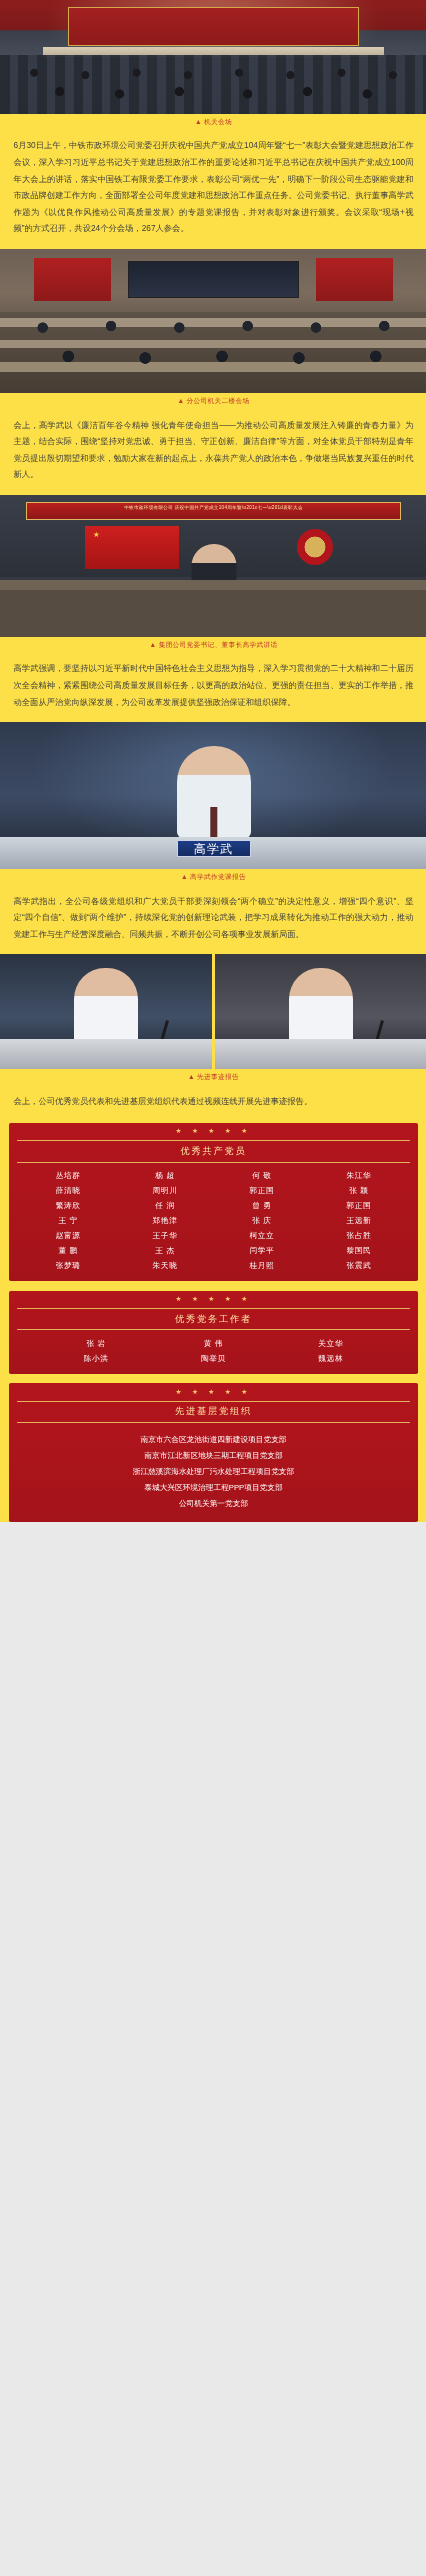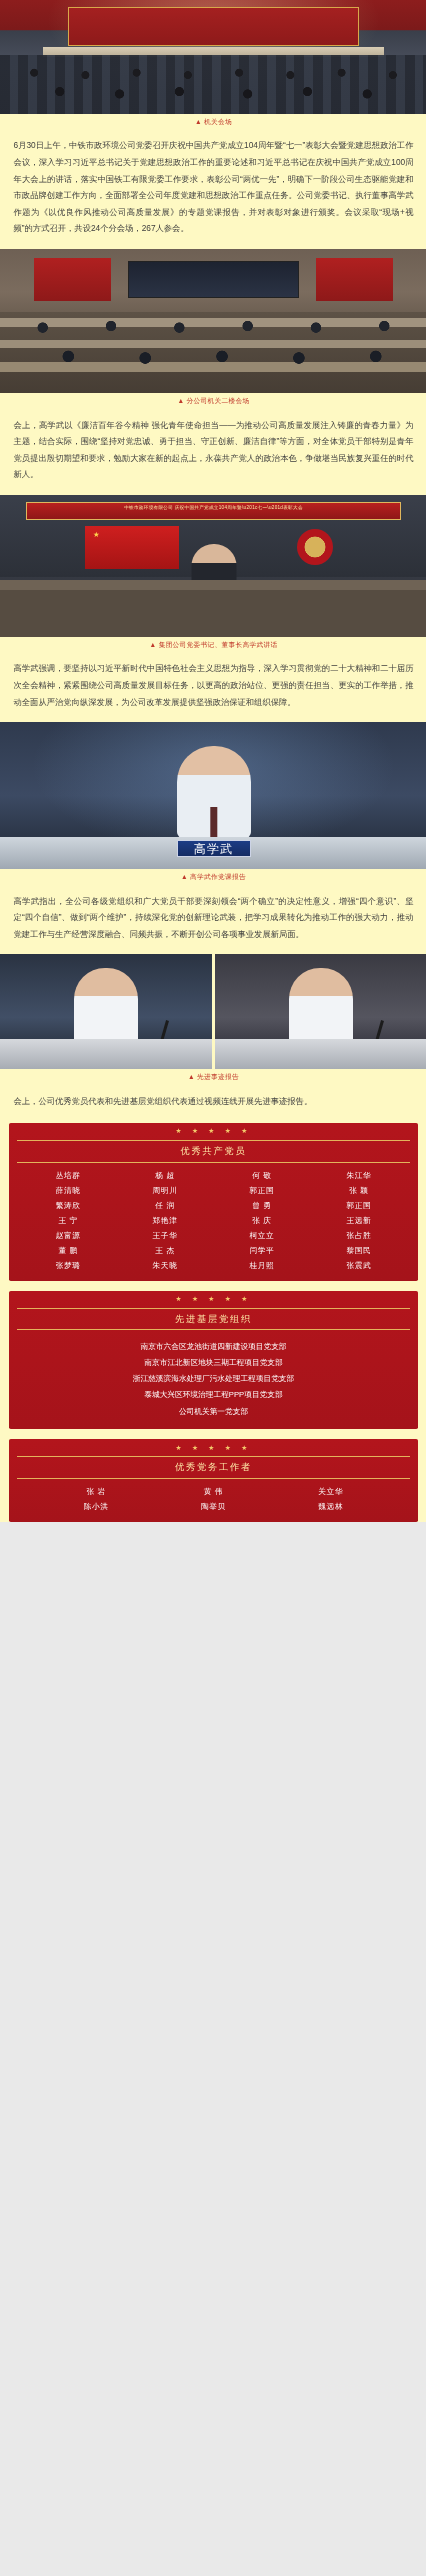--- a/index.html
+++ b/index.html
@@ -7,21 +7,21 @@
     margin: 0; padding: 0;
     background: #e9e9e9;
   }
   body {
     width: 427px;
     font-family: "Liberation Sans", sans-serif;
     color: #333;
   }
   .page {
     width: 427px;
-    background: #fef9c3;
+    background: #fde047;
     margin: 0 auto;
     padding: 0 0 0 0;
   }
   
   .photo {
     position: relative;
     overflow: hidden;
     width: 100%;
   }
   .caption {
@@ -399,43 +399,43 @@
       <div class="name-cell">桂月照</div>
       <div class="name-cell">张震武</div>
     </div>
   </div>
 
   <div class="red-panel">
     <div class="red-panel-top">
       <div class="stars">★ ★ ★ ★ ★</div>
     </div>
     <div class="panel-title-wrap">
-      <div class="panel-title">先进基层党组织</div>
-    </div>
-    <div class="org-list">
-      <div class="org-item">南京市六合区龙池街道四新建设项目党支部</div>
-      <div class="org-item">南京市江北新区地块三期工程项目党支部</div>
-      <div class="org-item">浙江慈溪滨海水处理厂污水处理工程项目党支部</div>
-      <div class="org-item">泰城大兴区环境治理工程PPP项目党支部</div>
-      <div class="org-item">公司机关第一党支部</div>
-    </div>
-  </div>
-
-  <div class="red-panel">
-    <div class="red-panel-top">
-      <div class="stars">★ ★ ★ ★ ★</div>
-    </div>
-    <div class="panel-title-wrap">
       <div class="panel-title">优秀党务工作者</div>
     </div>
     <div class="name-grid" style="grid-template-columns: repeat(3, 1fr); padding-left:29px; padding-right:29px;">
       <div class="name-cell">张 岩</div>
       <div class="name-cell">黄 伟</div>
       <div class="name-cell">关立华</div>
       <div class="name-cell">陈小洪</div>
       <div class="name-cell">陶举贝</div>
       <div class="name-cell">魏远林</div>
     </div>
   </div>
 
+  <div class="red-panel">
+    <div class="red-panel-top">
+      <div class="stars">★ ★ ★ ★ ★</div>
+    </div>
+    <div class="panel-title-wrap">
+      <div class="panel-title">先进基层党组织</div>
+    </div>
+    <div class="org-list">
+      <div class="org-item">南京市六合区龙池街道四新建设项目党支部</div>
+      <div class="org-item">南京市江北新区地块三期工程项目党支部</div>
+      <div class="org-item">浙江慈溪滨海水处理厂污水处理工程项目党支部</div>
+      <div class="org-item">泰城大兴区环境治理工程PPP项目党支部</div>
+      <div class="org-item">公司机关第一党支部</div>
+    </div>
+  </div>
+
 
 </div>
 
 
 </body></html>

